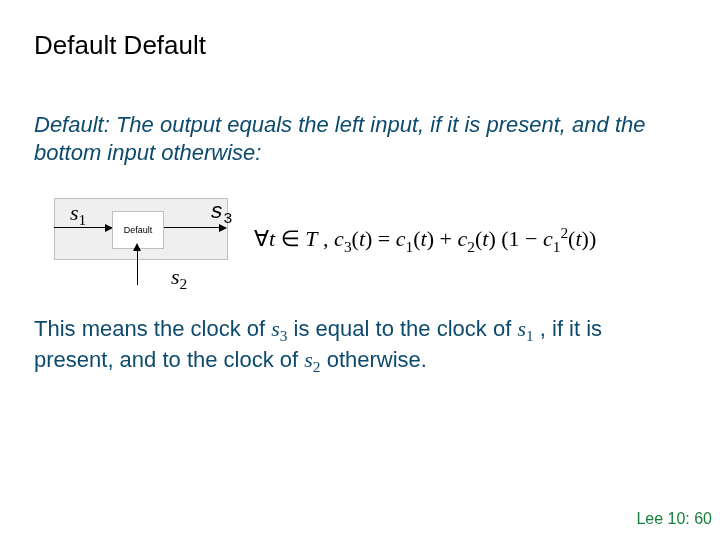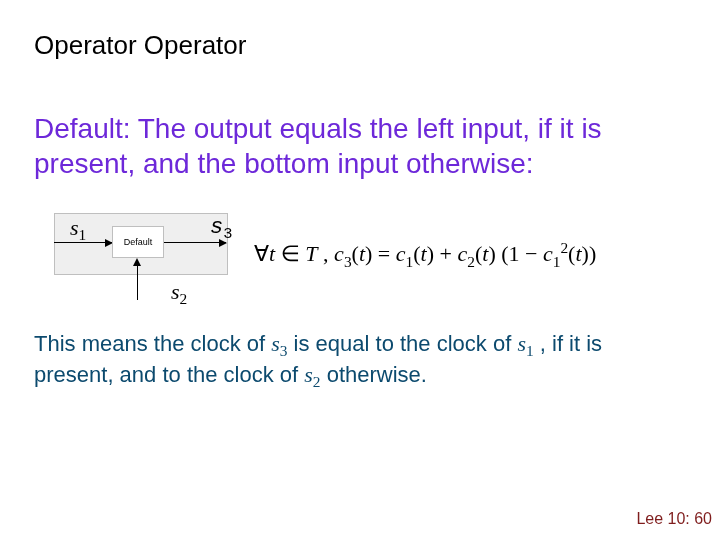--- a/index.html
+++ b/index.html
@@ -1,52 +1,52 @@
 <!DOCTYPE html>
 <html><head>
 <meta charset="utf-8">
 <style>
   * { box-sizing: border-box; margin: 0; padding: 0; }
   html, body { width: 720px; height: 540px; background: #fff; font-family: Arial, Helvetica, sans-serif; color: #000; overflow: hidden; }
   .slide { position: relative; width: 720px; height: 540px; padding: 30px 34px 30px 34px; }
   .title { font-size: 26px; font-weight: 400; color: #000; margin-bottom: 50px; }
-  .para { font-size: 28px; color: #6d28d9; line-height: 1.25; margin-bottom: 26px; }
+  .para { font-size: 22px; color: #0c4a6e; line-height: 1.25; margin-bottom: 26px; font-style: italic; }
   .row { display: flex; align-items: center; gap: 20px; margin-bottom: 28px; }
   .explain { font-size: 22px; color: #0c4a6e; line-height: 1.28; }
   .explain i { font-style: italic; font-family: 'Times New Roman', Times, serif; font-size: 22px; }
   .explain sub, .math sub { font-size: 0.7em; vertical-align: sub; font-style: normal; }
   .math { font-family: 'Times New Roman', Times, serif; font-size: 22px; color: #000; font-style: italic; white-space: nowrap; text-align: center; }
   .math .rm { font-style: normal; }
   .forall { font-style: normal; }
-  .footer { position: absolute; bottom: 12px; right: 8px; font-size: 16px; color: #7f1d1d; }
+  .footer { position: absolute; bottom: 12px; right: 8px; font-size: 16px; color: #15803d; }
 
   
   .diagram { position: relative; width: 200px; height: 95px; }
   .diagram .canvas { position: absolute; left: 20px; top: 6px; width: 174px; height: 62px; background: #efefef; border: 1px solid #bfbfbf; }
   .diagram .arrow { position: absolute; height: 0; border-top: 1.4px solid #000; }
   .diagram .arrow::after { content: ""; position: absolute; right: -1px; top: -4px; border-left: 8px solid #000; border-top: 4px solid transparent; border-bottom: 4px solid transparent; }
   .diagram .arrow.left-in  { left: 20px; top: 35px; width: 58px; }
   .diagram .arrow.right-out{ left: 130px; top: 35px; width: 62px; }
   .diagram .bottom-vert { position: absolute; left: 103px; top: 53px; height: 40px; width: 0; border-left: 1.4px solid #000; }
   .diagram .bottom-arrowhead { position: absolute; left: 99px; top: 51px; width: 0; height: 0; border-bottom: 8px solid #000; border-left: 4px solid transparent; border-right: 4px solid transparent; }
-  .diagram .box { position: absolute; left: 78px; top: 19px; width: 52px; height: 32px; background: #fff; border: 1px solid #bfbfbf; display: flex; align-items: center; justify-content: center; }
+  .diagram .box { position: absolute; left: 78px; top: 19px; width: 52px; height: 38px; background: #fff; border: 1px solid #bfbfbf; display: flex; align-items: center; justify-content: center; }
   .diagram .box-label { font-family: Arial, sans-serif; font-size: 9px; color: #000; }
   .diagram .port-lbl { position: absolute; font-family: 'Times New Roman', Times, serif; font-style: italic; font-size: 22px; margin-left: 8px; }
   .diagram .port-lbl sub { font-size: 0.7em; font-style: normal; vertical-align: sub; }
   .diagram .s1 { left: 28px; top: 8px; }
   .diagram .s3 { left: 168px; top: 8px; font-family: Liberation Mono, monospace; }
   .diagram .s2 { left: 129px; top: 72px; }
   sup { font-size: 0.7em; vertical-align: super; font-style: normal; }
 </style>
 </head>
 <body>
 
 <div class="slide">
 
-  <div class="title">Operator Operator</div>
+  <div class="title">Default Default</div>
 
   <div class="para">Default: The output equals the left input, if it is present, and the bottom input otherwise:</div>
 
   <div class="row">
 
     <div class="diagram">
       <div class="canvas"></div>
       <div class="arrow left-in"></div>
       <div class="box">
         <span class="box-label">Default</span>

